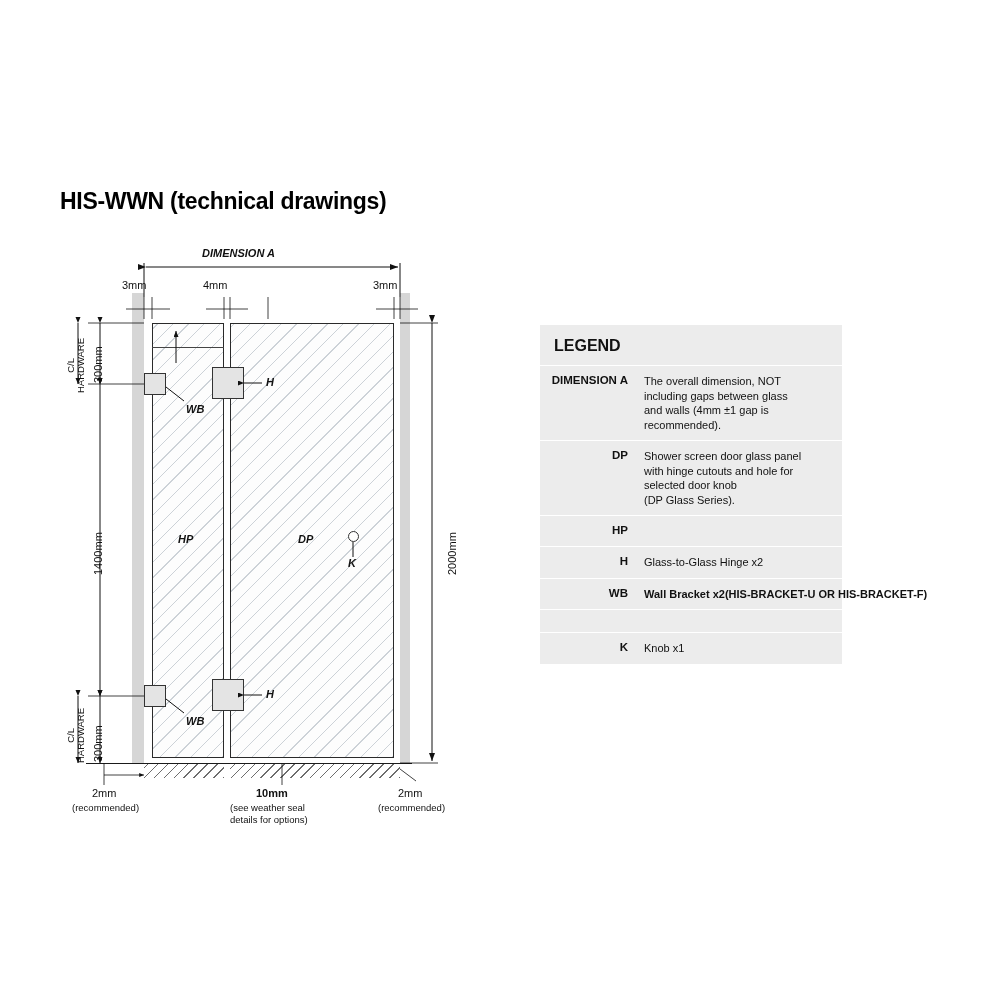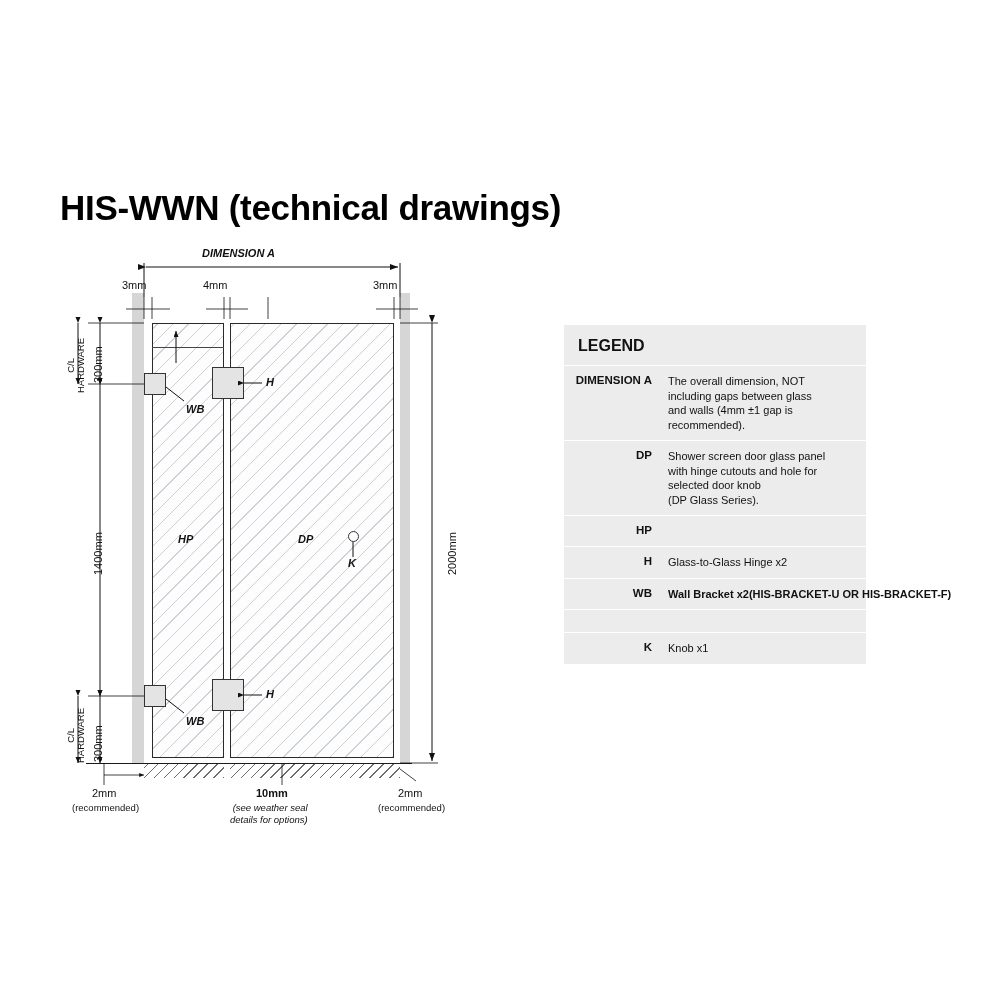--- a/index.html
+++ b/index.html
@@ -13,21 +13,21 @@
     position: relative;
     font-family: "Liberation Sans", sans-serif;
     color: #111;
     overflow: hidden;
   }
 
   #page-title {
     position: absolute;
     left: 60px;
     top: 188px;
-    font-size: 35px;
+    font-size: 23px;
     font-weight: bold;
     letter-spacing: -0.3px;
     color: #000;
   }
 
   
   #drawing {
     position: absolute;
     left: 60px;
     top: 245px;
@@ -114,21 +114,21 @@
   #dimsvg {
     position: absolute;
     left: 0; top: 0;
     width: 460px; height: 600px;
     overflow: visible;
   }
 
   
   #legend {
     position: absolute;
-    left: 564px;
+    left: 540px;
     top: 325px;
     width: 302px;
     background: #ececec;
     padding: 0;
   }
   #legend-title {
     font-size: 16px;
     font-weight: bold;
     padding: 12px 14px 10px 14px;
     border-bottom: 1px solid #ffffff;
@@ -264,21 +264,21 @@
   <div class="lbl it b" style="left:206px; top:131px;">H</div>
   <div class="lbl it b" style="left:126px; top:158px;">WB</div>
   <div class="lbl it b" style="left:206px; top:443px;">H</div>
   <div class="lbl it b" style="left:126px; top:470px;">WB</div>
   <div class="lbl it b" style="left:288px; top:312px;">K</div>
 
   <div class="lbl" style="left:32px; top:542px;">2mm</div>
   <div class="lbl sm" style="left:12px; top:557px;">(recommended)</div>
 
   <div class="lbl" style="left:196px; top:542px;font-weight:bold;">10mm</div>
-  <div class="lbl sm" style="left:170px; top:557px; text-align:right; line-height:1.25; font-style:italic;">(see weather seal<br>details for options)</div>
+  <div class="lbl sm" style="left:170px; top:557px; text-align:left; line-height:1.25; ">(see weather seal<br>details for options)</div>
 
   <div class="lbl" style="left:338px; top:542px;">2mm</div>
   <div class="lbl sm" style="left:318px; top:557px;">(recommended)</div>
 </div>
 
 <div id="legend">
   <div id="legend-title">LEGEND</div>
 
   <div class="legrow">
     <div class="key">DIMENSION A</div>

